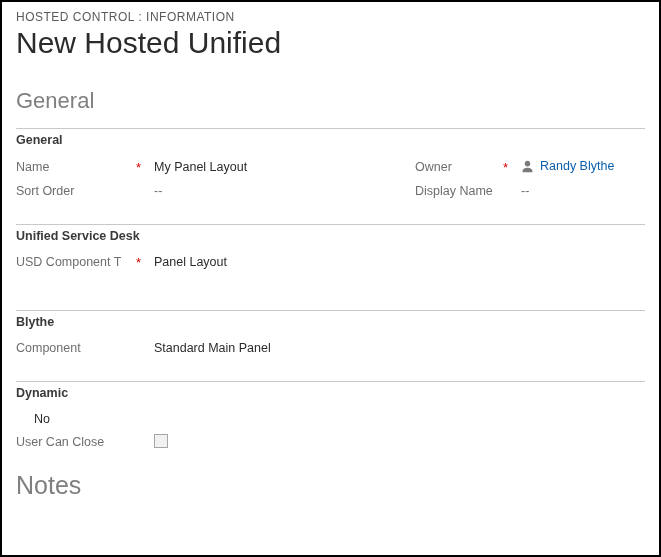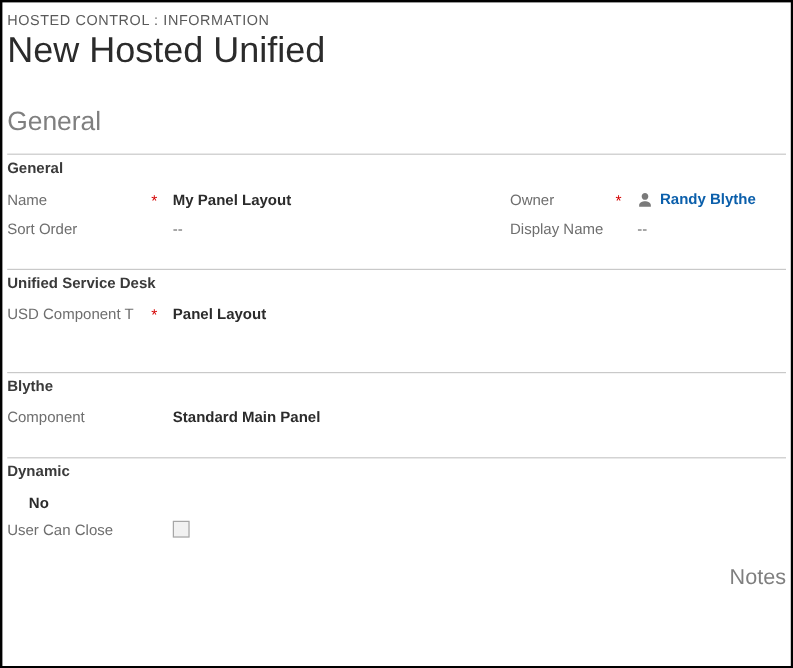--- a/index.html
+++ b/index.html
@@ -4,45 +4,44 @@
 <style>
   * { box-sizing: border-box; margin: 0; padding: 0; }
   body {
     font-family: "Segoe UI", Arial, sans-serif;
     background: #fff;
     width: 661px;
     height: 557px;
     border: 2px solid #000;
     overflow: hidden;
   }
-  .container { padding: 8px 4px; }
+  .container { padding: 8px 14px; }
   .breadcrumb {
     font-size: 12px;
     color: #5a5a5a;
     letter-spacing: 0.5px;
     margin-bottom: 2px;
   }
   .page-title {
     font-size: 30px;
     font-weight: 300;
     color: #2b2b2b;
     margin-bottom: 28px;
   }
   .section-title {
     font-size: 22px;
     font-weight: 300;
     color: #7f7f7f;
     margin-bottom: 14px;
   }
   .notes-title {
-    font-size: 18px;
+    font-size: 25px;
     font-weight: 300;
     color: #7f7f7f;
     margin-top: 20px;
-    text-align: right;
   }
   .subsection {
     border-top: 1px solid #c9c9c9;
     padding-top: 0;
     margin-bottom: 26px;
   }
   .subsection-header-full {
     font-size: 12.5px;
     font-weight: 600;
     color: #3a3a3a;
@@ -67,35 +66,35 @@
     overflow: hidden;
   }
   .req-col {
     width: 18px;
     color: #d40000;
     font-size: 13px;
   }
   .value-col {
     flex: 1;
     color: #2b2b2b;
-    font-weight: 700;
+    font-weight: 400;
     white-space: nowrap;
   }
   .value-col.light {
     font-weight: 400;
     color: #6e6e6e;
   }
   .owner-cell {
     display: inline-flex;
     align-items: center;
     gap: 6px;
   }
   .owner-link {
     color: #0b5fab;
-    font-weight: 700;
+    font-weight: 400;
     cursor: pointer;
   }
   .person-icon svg { display: block; }
   .checkbox {
     width: 14px;
     height: 14px;
     border: 1px solid #a6a6a6;
     background: #f1f1f1;
     display: inline-block;
   }

